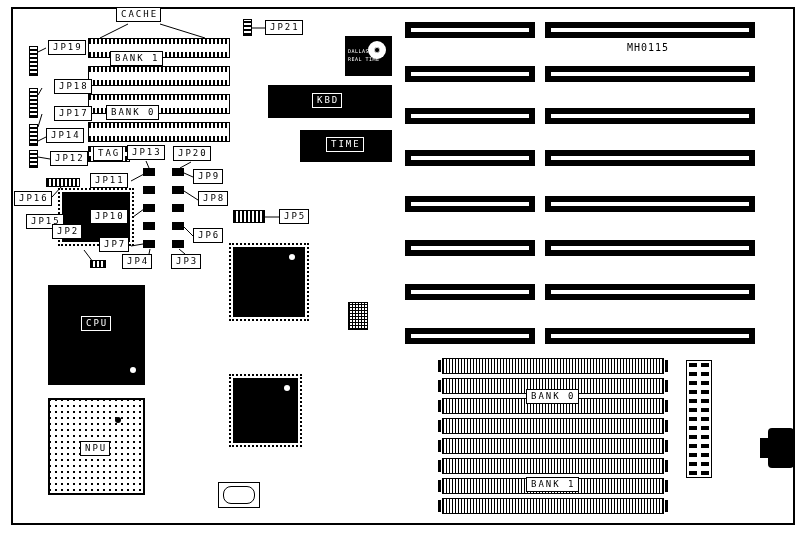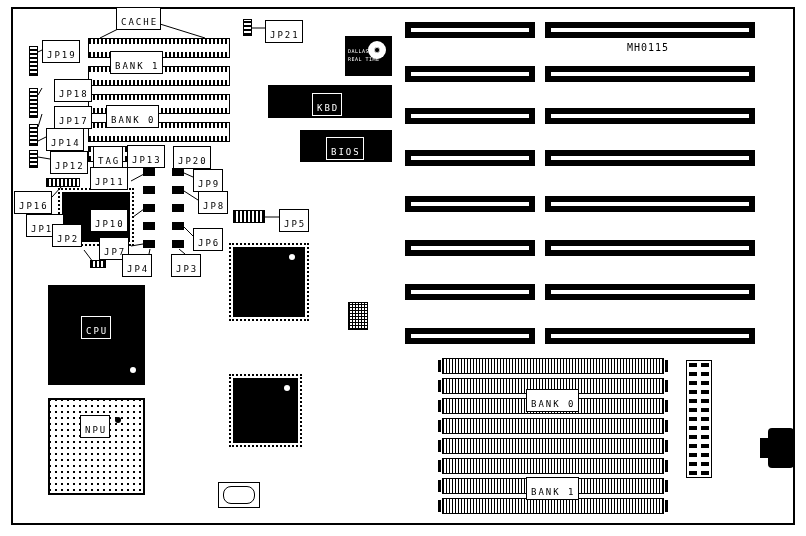--- a/index.html
+++ b/index.html
@@ -2,21 +2,21 @@
 <html><head>
 <meta charset="utf-8">
 <style>
   * { box-sizing: border-box; }
   html,body { margin:0; padding:0; background:#fff; }
   body { width:806px; height:536px; font-family:"DejaVu Sans Mono", monospace; }
   #stage { position:relative; width:806px; height:536px; background:#fff; overflow:hidden; }
   .board { position:absolute; left:11px; top:7px; width:784px; height:518px; border:2px solid #000; background:#fff; }
 
   .lbl { position:absolute; background:#fff; border:1px solid #000; color:#000;
-         font-size:9px; letter-spacing:2px; line-height:11px; padding:9px 2px 1px 4px;
+         font-size:9px; letter-spacing:2px; line-height:11px; padding:1px 2px 1px 4px;
          white-space:nowrap; z-index:6; }
   .wlbl { background:transparent; border:1px solid #fff; color:#fff; }
   .txt { position:absolute; color:#000; font-size:10px; letter-spacing:1px; z-index:3; }
 
   .isa { position:absolute; height:16px; background:#000; z-index:2; }
   .isa::after { content:""; position:absolute; left:6px; right:6px; top:6px; height:4px; background:#fff; }
 
   .dip { position:absolute; border:1px solid #000; background-color:#fff;
          background-image:
            repeating-linear-gradient(90deg,#000 0 2px,#fff 2px 4px),
@@ -119,35 +119,35 @@
 
   <div class="chip-black" style="left:345px;top:36px;width:47px;height:40px"></div>
   <div class="rtc-circle" style="left:368px;top:41px">✹</div>
   <div class="rtc-text" style="left:348px;top:48px">DALLAS</div>
   <div class="rtc-text" style="left:348px;top:56px">REAL TIME</div>
 
   <div class="chip-black" style="left:268px;top:85px;width:124px;height:33px"></div>
   <div class="lbl wlbl" style="left:312px;top:93px">KBD</div>
 
   <div class="chip-black" style="left:300px;top:130px;width:92px;height:32px"></div>
-  <div class="lbl wlbl" style="left:326px;top:137px">BIOS</div>
+  <div class="lbl wlbl" style="left:326px;top:137px">TIME</div>
 
   <div class="qfp" style="left:62px;top:192px;width:68px;height:50px"></div>
   <div class="qfp" style="left:233px;top:247px;width:72px;height:70px"></div>
   <div class="wdot" style="left:289px;top:254px"></div>
   <div class="qfp" style="left:233px;top:378px;width:65px;height:65px"></div>
   <div class="wdot" style="left:284px;top:385px"></div>
 
   <div class="chip-black" style="left:48px;top:285px;width:97px;height:100px"></div>
   <div class="lbl wlbl" style="left:81px;top:316px">CPU</div>
   <div class="wdot" style="left:130px;top:367px"></div>
 
   <div class="pga" style="left:48px;top:398px;width:97px;height:97px"></div>
   <div class="bdot" style="left:115px;top:417px"></div>
-  <div class="lbl" style="left:80px;top:415px">NPU</div>
+  <div class="lbl" style="left:80px;top:441px">NPU</div>
 
   <div class="xtal" style="left:348px;top:302px;width:20px;height:28px"></div>
   <div class="osc" style="left:218px;top:482px;width:42px;height:26px">
     <div class="inner"></div>
   </div>
 
   <div class="simm" style="top:358px"></div>
   <div class="simm" style="top:378px"></div>
   <div class="simm" style="top:398px"></div>
   <div class="simm" style="top:418px"></div>
@@ -164,28 +164,28 @@
   </div>
 
   <div class="kbconn" style="left:768px;top:428px;width:26px;height:40px"></div>
   <div class="kbstep" style="left:760px;top:438px;width:10px;height:20px"></div>
 
   <div class="lbl" style="left:116px;top:7px">CACHE</div>
   <div class="lbl" style="left:110px;top:51px">BANK 1</div>
   <div class="lbl" style="left:106px;top:105px">BANK 0</div>
   <div class="lbl" style="left:93px;top:146px">TAG</div>
 
-  <div class="lbl" style="left:42px;top:40px">JP19</div>
+  <div class="lbl" style="left:48px;top:40px">JP19</div>
   <div class="lbl" style="left:54px;top:79px">JP18</div>
   <div class="lbl" style="left:54px;top:106px">JP17</div>
   <div class="lbl" style="left:46px;top:128px">JP14</div>
   <div class="lbl" style="left:50px;top:151px">JP12</div>
   <div class="lbl" style="left:127px;top:145px">JP13</div>
   <div class="lbl" style="left:173px;top:146px">JP20</div>
-  <div class="lbl" style="left:90px;top:167px">JP11</div>
+  <div class="lbl" style="left:90px;top:173px">JP11</div>
   <div class="lbl" style="left:193px;top:169px">JP9</div>
   <div class="lbl" style="left:14px;top:191px">JP16</div>
   <div class="lbl" style="left:198px;top:191px">JP8</div>
   <div class="lbl" style="left:26px;top:214px">JP15</div>
   <div class="lbl" style="left:90px;top:209px">JP10</div>
   <div class="lbl" style="left:279px;top:209px">JP5</div>
   <div class="lbl" style="left:193px;top:228px">JP6</div>
   <div class="lbl" style="left:52px;top:224px">JP2</div>
   <div class="lbl" style="left:99px;top:237px">JP7</div>
   <div class="lbl" style="left:122px;top:254px">JP4</div>

